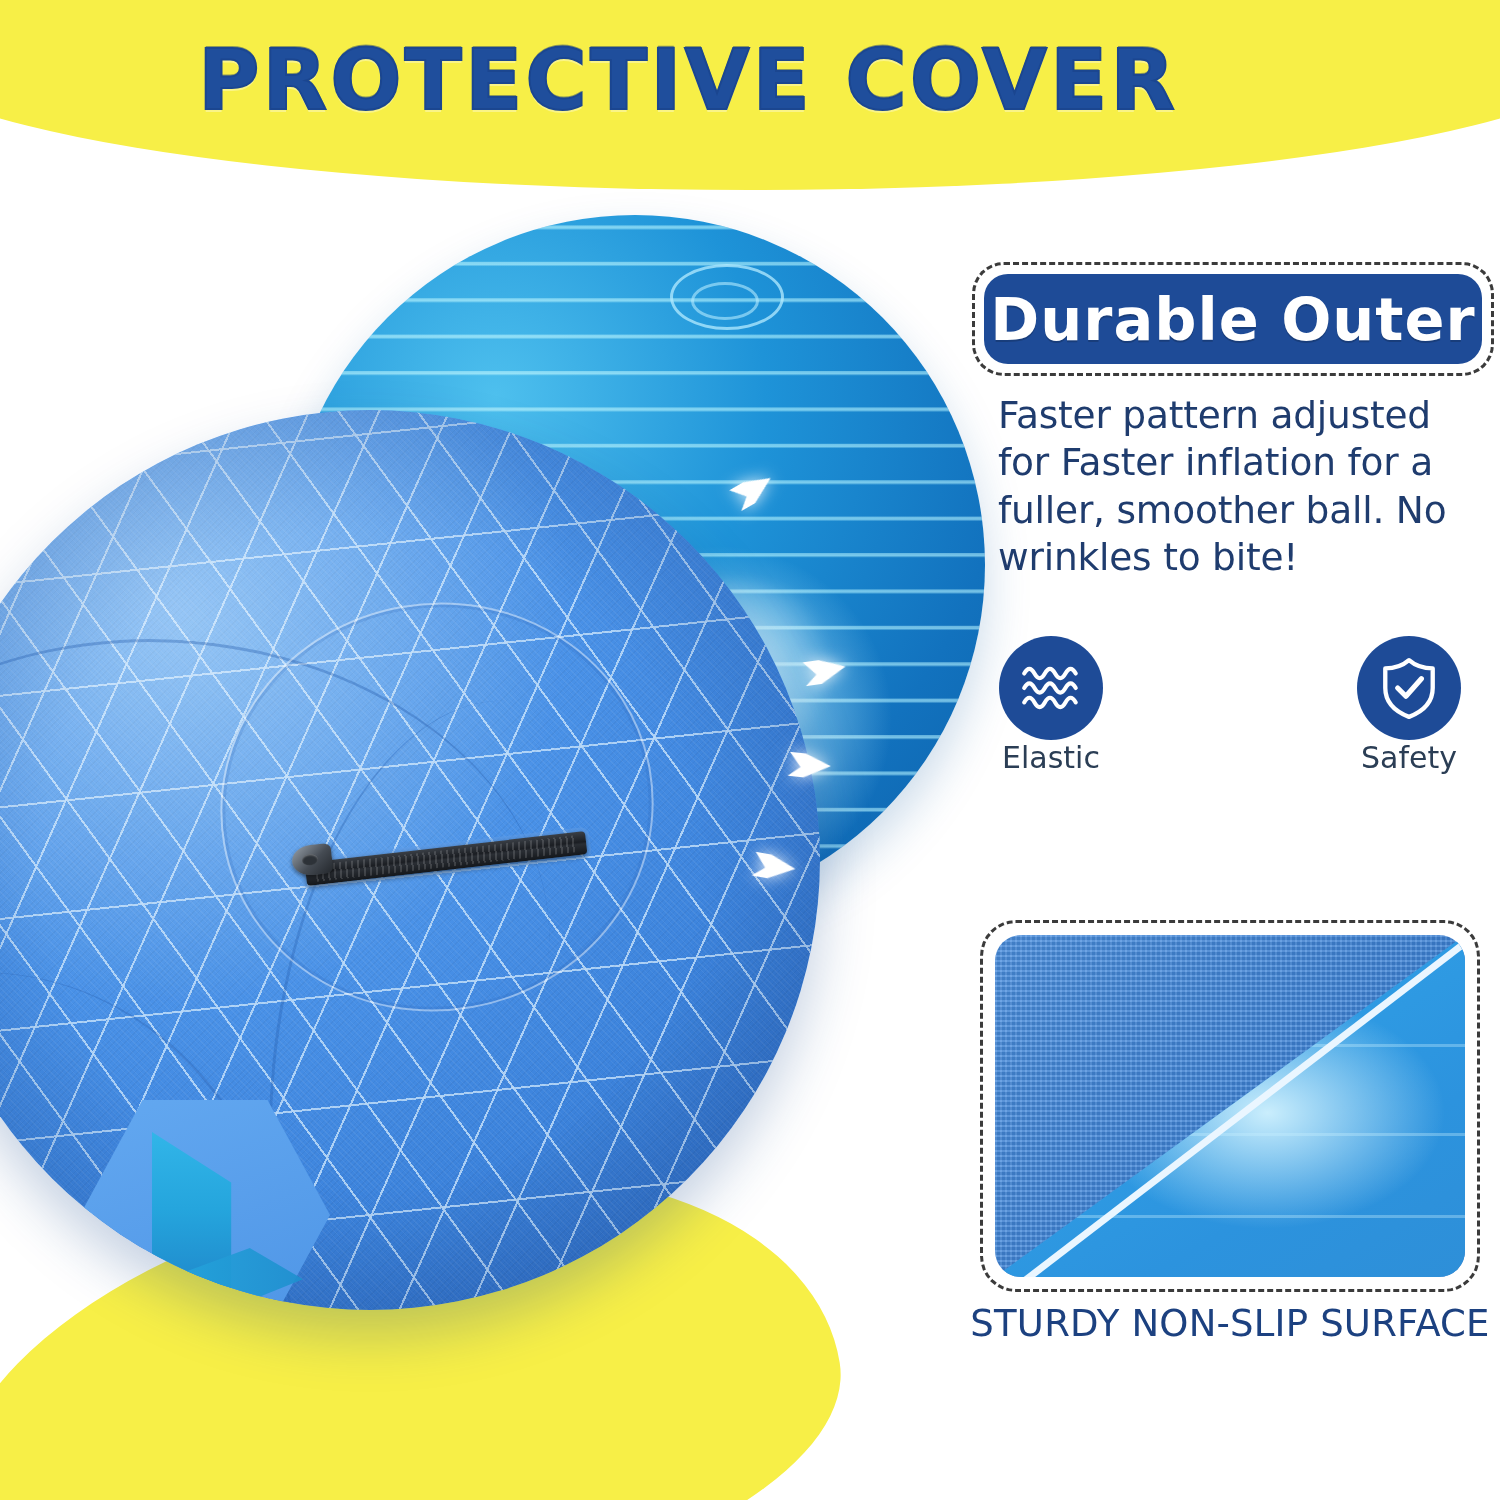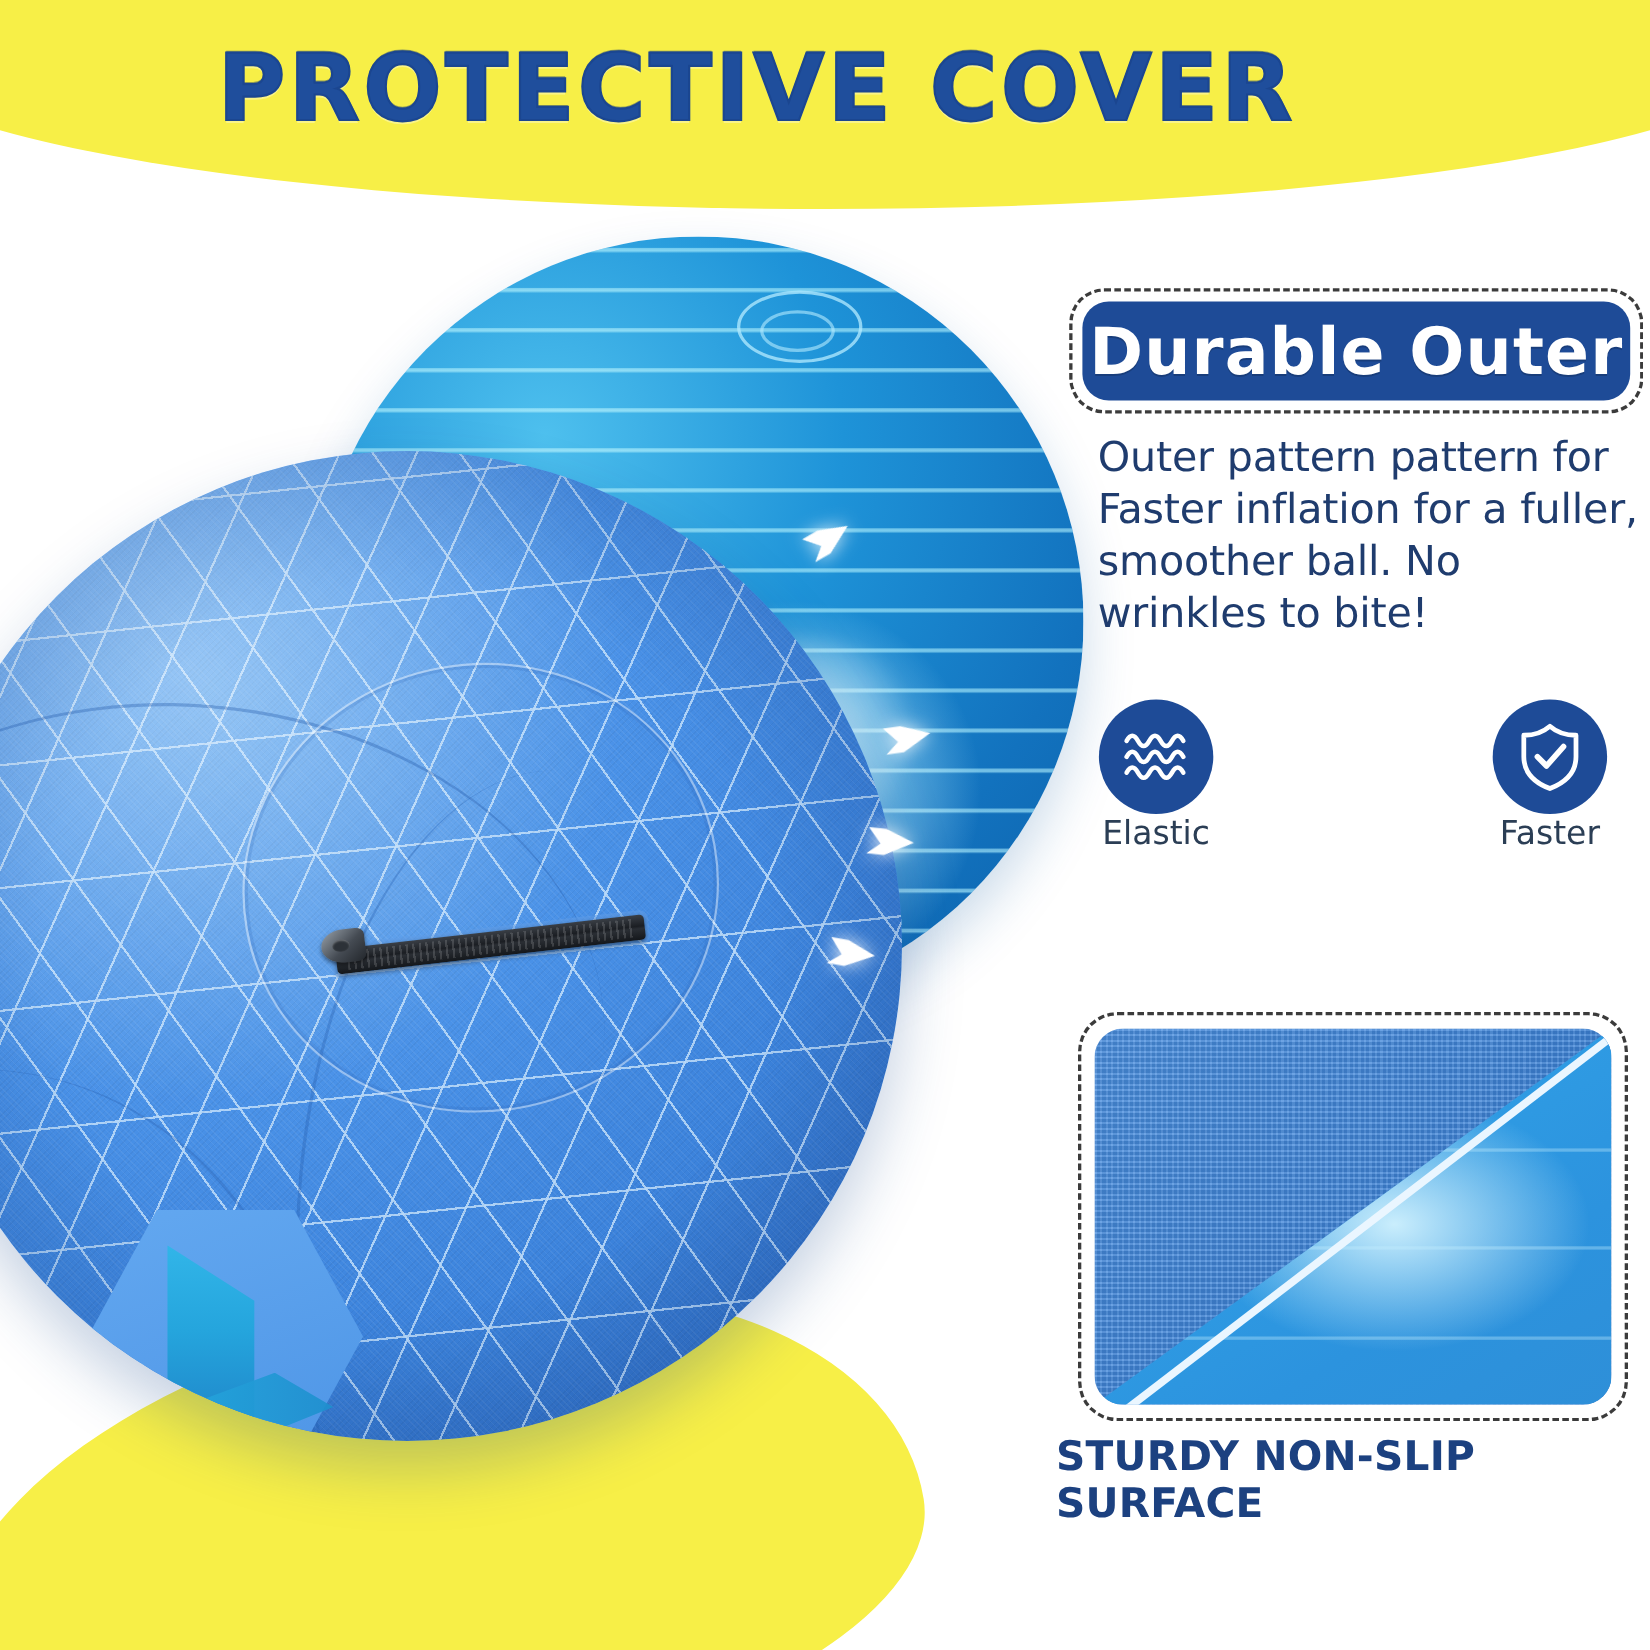--- a/index.html
+++ b/index.html
@@ -246,22 +246,22 @@
   }
   .panel-split{
     position:absolute;inset:0;
   }
   .panel-split::before{
     content:"";position:absolute;left:-10%;top:50%;width:130%;height:7px;
     background:#EAF6FF;transform:rotate(-37.5deg) translateY(-50%);
     transform-origin:center;
   }
   .panel-caption{
-    position:absolute;left:0;top:1302px;width:540px;
-    font-family:"DejaVu Sans",sans-serif;font-weight:bold;
+    position:absolute;left:0;top:1302px;width:540px;text-align:center;
+    font-family:"DejaVu Sans",sans-serif;font-weight:normal;
     font-size:37px;letter-spacing:.2px;color:#1C4180;
   }
 </style>
 </head>
 <body>
 
 <div id="stage">
 
   <div class="header-band"></div>
   <div class="header-title">PROTECTIVE COVER</div>
@@ -317,21 +317,21 @@
   </div>
 
   <div class="right">
 
     <div class="badge-wrap">
       <div class="badge">
         <span class="badge-text">Durable Outer</span>
       </div>
     </div>
 
-    <div class="desc">Outer pattern pattern for Faster inflation for a fuller, smoother ball. No wrinkles to bite!</div>
+    <div class="desc">Faster pattern adjusted for Faster inflation for a fuller, smoother ball. No wrinkles to bite!</div>
 
     <div class="features">
 
       <div class="feature">
         <div class="f-circle">
           <svg viewBox="0 0 64 64">
             <g fill="none" stroke="#ffffff" stroke-width="4" stroke-linecap="round" stroke-linejoin="round">
               <path d="M6 18 q5 -9 10 0 q5 9 10 0 q5 -9 10 0 q5 9 10 0 q5 -9 10 0"></path>
               <path d="M6 32 q5 -9 10 0 q5 9 10 0 q5 -9 10 0 q5 9 10 0 q5 -9 10 0"></path>
               <path d="M6 46 q5 -9 10 0 q5 9 10 0 q5 -9 10 0 q5 9 10 0 q5 -9 10 0"></path>
@@ -341,21 +341,21 @@
         <div class="f-label">Elastic</div>
       </div>
 
       <div class="feature">
         <div class="f-circle">
           <svg viewBox="0 0 64 64">
             <path d="M32 5 C24 12 16 13 9 13 L9 32 C9 46 19 55 32 60 C45 55 55 46 55 32 L55 13 C48 13 40 12 32 5 Z" fill="none" stroke="#ffffff" stroke-width="4.2" stroke-linejoin="round"></path>
             <path d="M21 32 L29 40 L44 23" fill="none" stroke="#ffffff" stroke-width="5" stroke-linecap="round" stroke-linejoin="round"></path>
           </svg>
         </div>
-        <div class="f-label">Faster</div>
+        <div class="f-label">Safety</div>
       </div>
 
 
     </div>
 
     <div class="panel-wrap">
       <div class="panel">
         <div class="panel-tex"></div>
         <div class="panel-gloss">
           <div class="gline" style="top:32%"></div>

